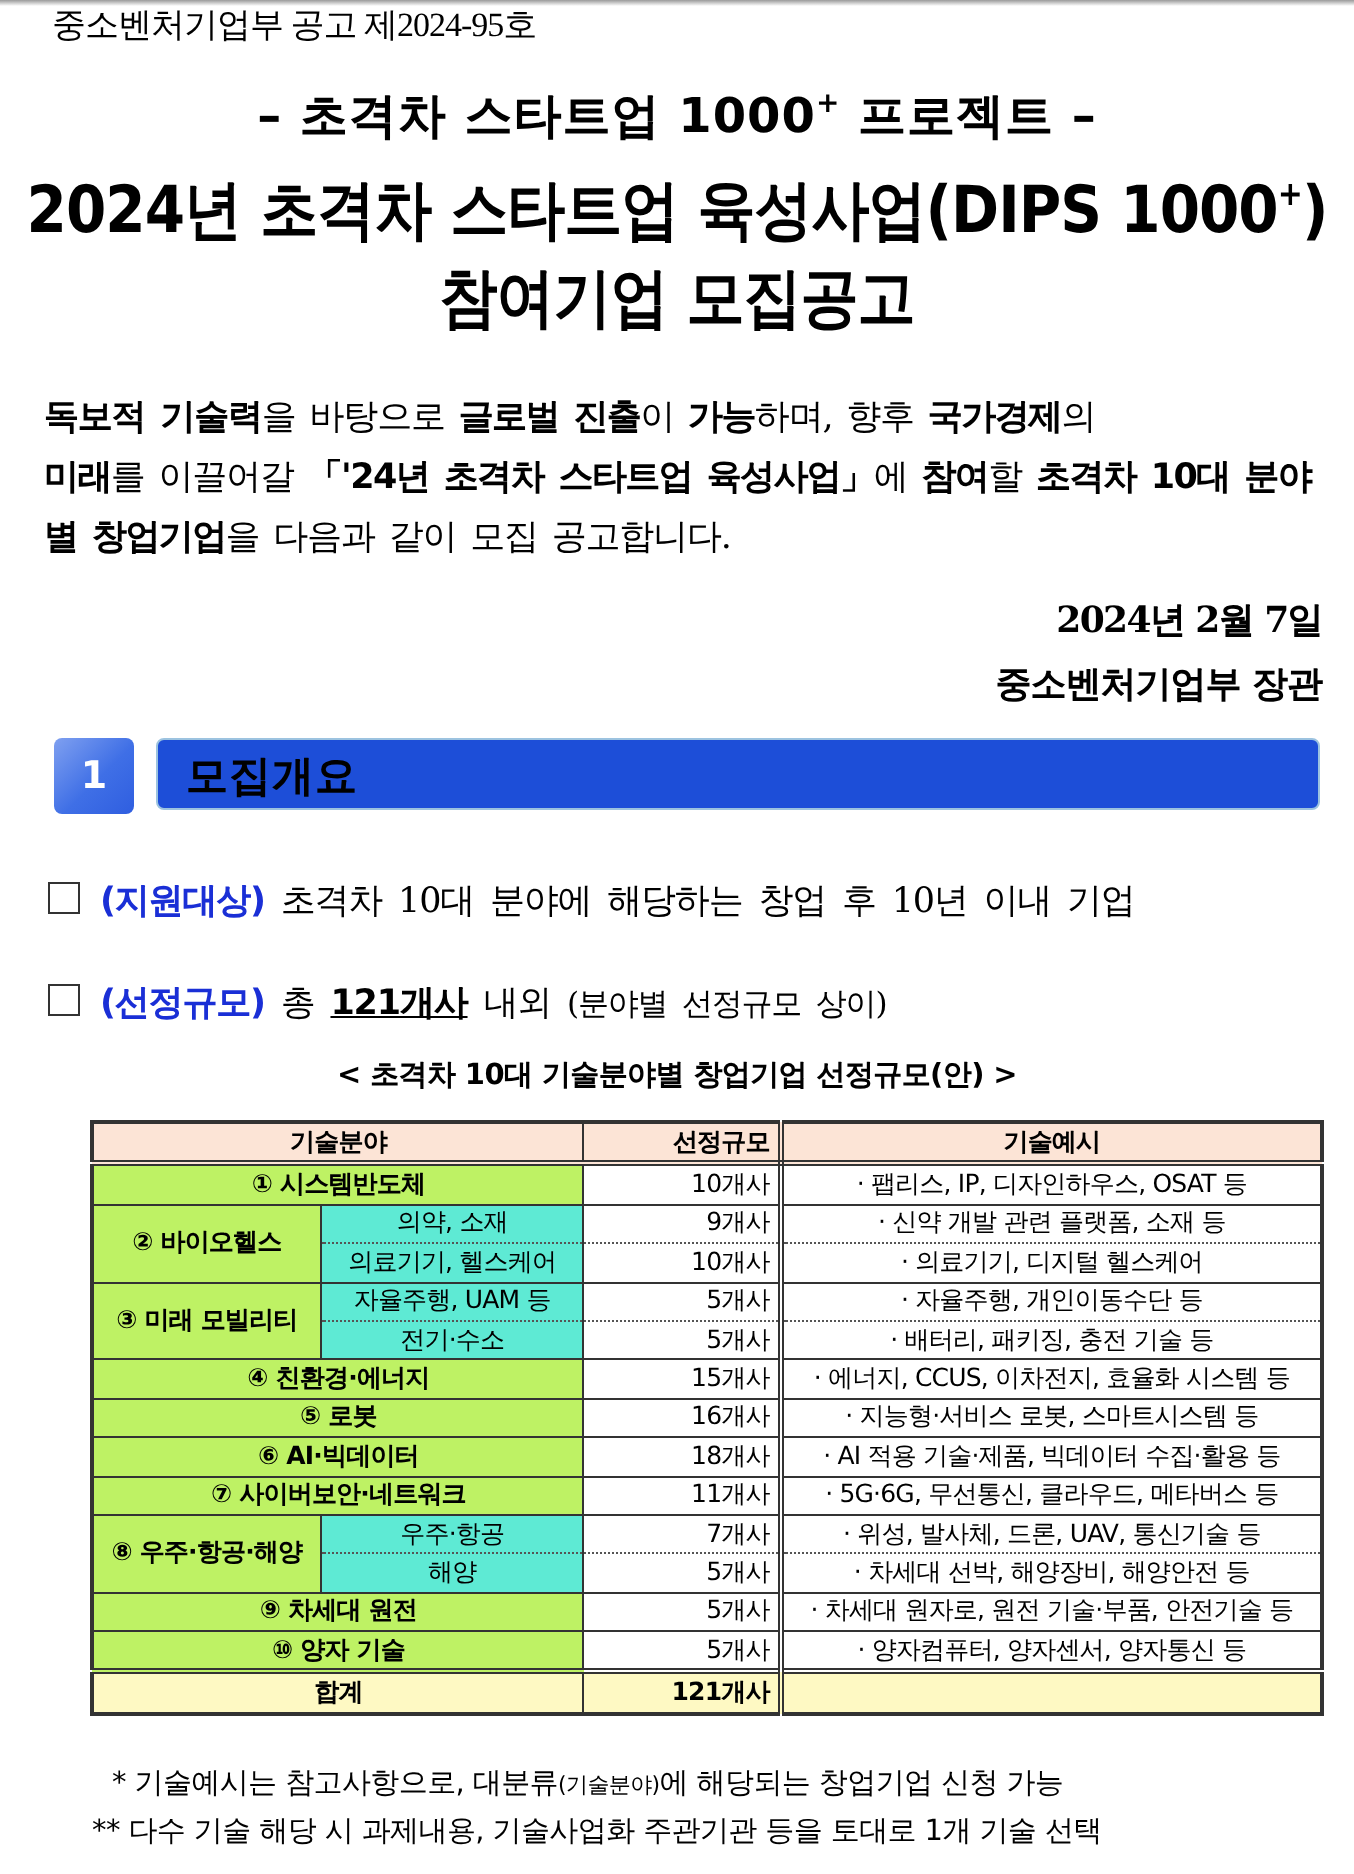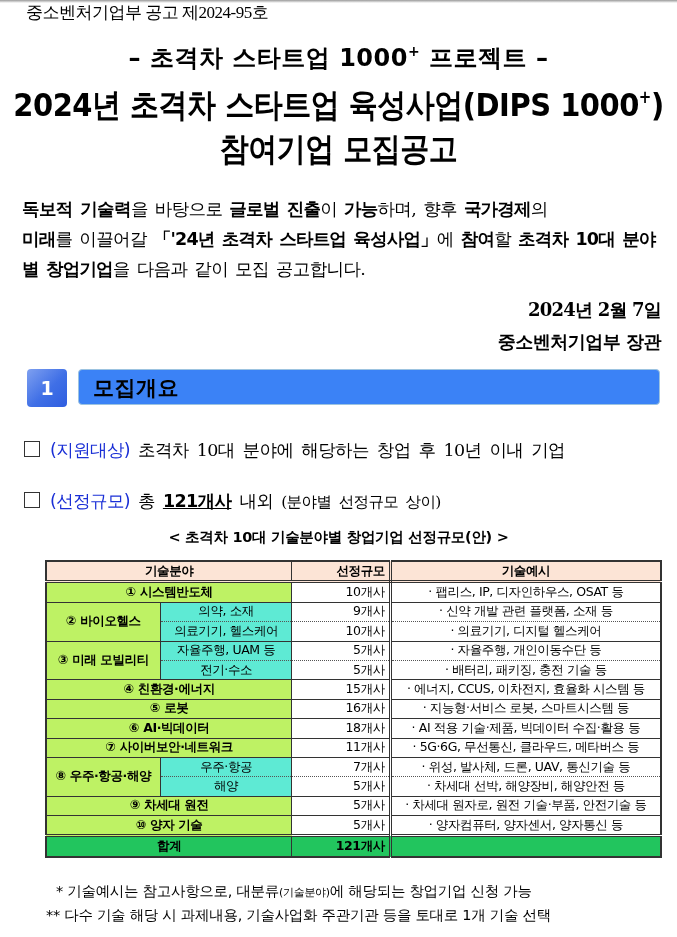--- a/index.html
+++ b/index.html
@@ -10,38 +10,38 @@
   .t-sub sup { font-size: 14px; vertical-align: 10px; }
   .t-main { position: absolute; left: 0; width: 677px; text-align: center; font-family: "DejaVu Sans", sans-serif; font-weight: bold; font-size: 29px; letter-spacing: -0.5px; transform: scaleY(1.12); }
   .t-main sup { font-size: 15px; vertical-align: 12px; }
   .t-main.l1 { top: 86px; }
   .t-main.l2 { top: 130px; }
   .intro { position: absolute; left: 22px; top: 194px; width: 640px; font-size: 17.5px; line-height: 30px; font-family: "DejaVu Serif", serif; letter-spacing: -0.6px; word-spacing: 2px; }
   .intro b { font-family: "DejaVu Sans", sans-serif; font-weight: bold; letter-spacing: -0.8px; }
   .date { position: absolute; right: 16px; top: 298px; font-size: 18px; font-weight: bold; font-family: "DejaVu Serif", serif; letter-spacing: -0.8px; }
   .minister { position: absolute; right: 16px; top: 330px; font-size: 18px; font-weight: bold; font-family: "DejaVu Sans", sans-serif; letter-spacing: -0.5px; }
   .sec-num { position: absolute; left: 27px; top: 369px; width: 40px; height: 38px; border-radius: 4px; background: linear-gradient(135deg, #7fa0f0 0%, #3f6fe6 55%, #2f5ee0 100%); color: #fff; font-family: "DejaVu Sans", sans-serif; font-weight: bold; font-size: 19px; text-align: center; line-height: 38px; }
-  .sec-title { position: absolute; left: 78px; top: 369px; width: 582px; height: 36px; border: 1px solid #9cc3e0; border-radius: 4px; background: #3b82f6; font-family: "DejaVu Sans", sans-serif; font-weight: bold; font-size: 21px; line-height: 36px; padding-left: 14px; box-sizing: border-box; letter-spacing: 0.5px; }
+  .sec-title { position: absolute; left: 78px; top: 369px; width: 582px; height: 36px; border: 1px solid #9cc3e0; border-radius: 4px; background: #1d4ed8; font-family: "DejaVu Sans", sans-serif; font-weight: bold; font-size: 21px; line-height: 36px; padding-left: 14px; box-sizing: border-box; letter-spacing: 0.5px; }
   .bullet { position: absolute; left: 24px; font-size: 17.5px; font-family: "DejaVu Serif", serif; letter-spacing: -0.6px; word-spacing: 3px; white-space: nowrap; }
   .bullet .box { display: inline-block; width: 14px; height: 14px; border: 1px solid #333; vertical-align: -1px; margin-right: 10px; }
-  .bullet .lbl { color: #1a2fd6; font-family: "DejaVu Sans", sans-serif; font-weight: normal; letter-spacing: -0.6px; }
+  .bullet .lbl { color: #1a2fd6; font-family: "DejaVu Sans", sans-serif; font-weight: bold; letter-spacing: -0.6px; }
   .bullet .emph { font-family: "DejaVu Sans", sans-serif; font-weight: bold; text-decoration: underline; }
   .bullet .small { font-size: 15.5px; }
   .b1 { top: 438px; }
   .b2 { top: 489px; }
   .caption { position: absolute; left: 0; width: 677px; top: 528px; text-align: center; font-family: "DejaVu Sans", sans-serif; font-weight: bold; font-size: 14.5px; letter-spacing: -0.3px; }
   table.sel { position: absolute; left: 45px; top: 560px; width: 617px; border-collapse: collapse; font-family: "DejaVu Sans", sans-serif; font-size: 12.5px; letter-spacing: -0.4px; }
   table.sel td, table.sel th { height: 18.4px; padding: 0 4px; border: 1px solid #333; white-space: nowrap; }
   table.sel th { background: #fce4d6; font-weight: bold; text-align: center; border-bottom: 3px double #333; }
   table.sel .cat { background: #bef264; font-weight: bold; text-align: center; }
   table.sel .sub { background: #5eead4; text-align: center; }
   table.sel .cnt { text-align: right; border-right: 3px double #333; }
   table.sel .ex { text-align: center; }
   table.sel .dot-b { border-bottom: 1px dotted #555; }
-  table.sel tr.total td { background: #22c55e; font-weight: bold; text-align: center; border-top: 3px double #333; }
+  table.sel tr.total td { background: #fef9c3; font-weight: bold; text-align: center; border-top: 3px double #333; }
   table.sel tr.total td.cnt { text-align: right; }
   table.sel { border: 2px solid #333; }
   .note { position: absolute; font-family: "DejaVu Sans", sans-serif; font-size: 14.5px; letter-spacing: -0.3px; white-space: nowrap; }
   .note .sm { font-size: 11px; }
   .n1 { left: 56px; top: 882px; }
   .n2 { left: 46px; top: 906px; }
 </style>
 </head>
 <body>
 

